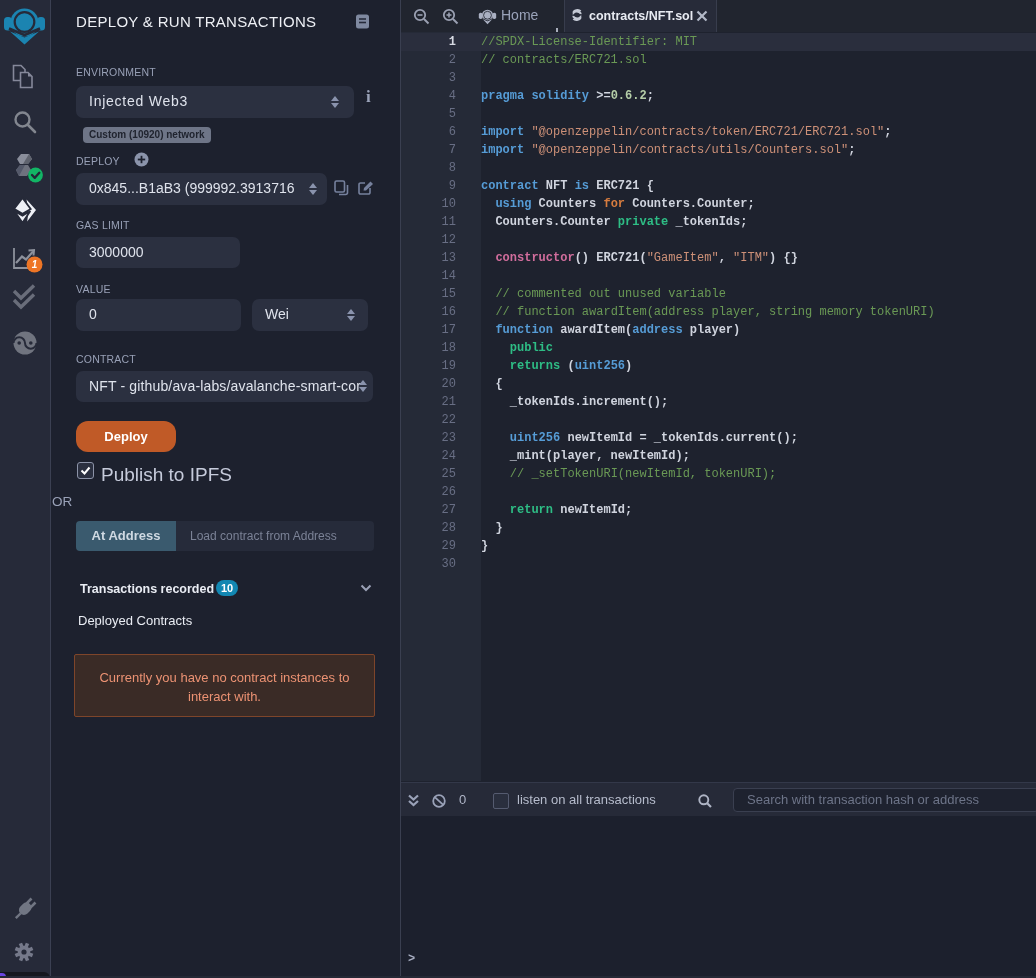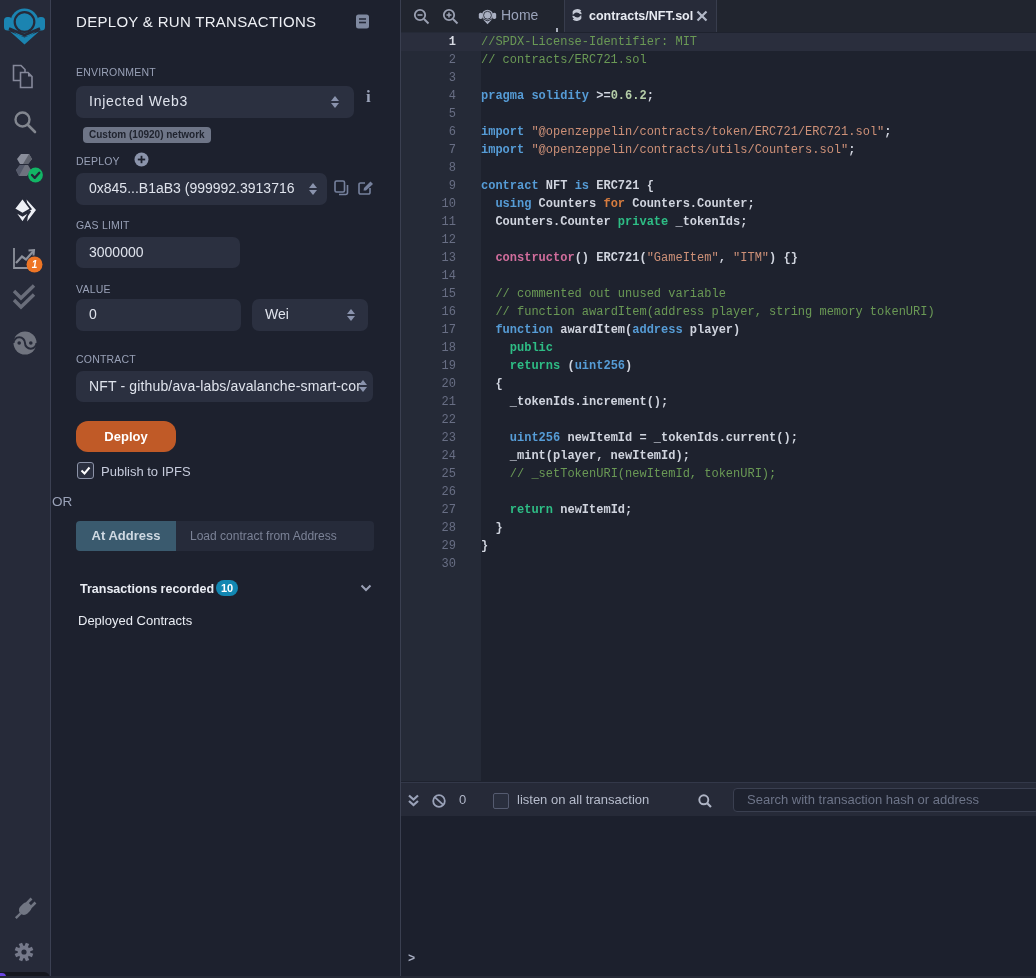--- a/index.html
+++ b/index.html
@@ -175,34 +175,35 @@
       <div class="updn" style="right:5px;top:9px;"></div>
     </div>
 
     <div class="abs" style="left:24px;top:421px;width:100px;height:31px;background:#c05a27;border-radius:12px;text-align:center;line-height:31px;color:#fff;font-size:13px;font-weight:bold;">Deploy</div>
 
     <div class="abs" style="left:25px;top:462px;width:15px;height:15px;background:#2b3040;border:1px solid #8c93a8;border-radius:3px;">
       <svg width="15" height="15" viewBox="0 0 15 15">
           <path d="M3.5,7.5 L6.5,10.5 L11.5,4.5" fill="none" stroke="#fff" stroke-width="2"></path>
         </svg>
     </div>
-    <div class="abs" style="left:49px;top:464px;font-size:13px;color:#c6cbdb;">Publish to IPFS</div>
+    <div class="abs" style="left:49px;top:464px;font-size:19px;color:#c6cbdb;">Publish to IPFS</div>
 
     <div class="abs" style="left:0;top:494px;width:348px;font-size:13.5px;color:#9aa2b8;">OR</div>
 
     <div class="abs" style="left:24px;top:521px;width:100px;height:30px;background:#3a5a6e;border-radius:4px 0 0 4px;text-align:center;line-height:30px;color:#cfd9e2;font-size:13px;font-weight:bold;">At Address</div>
     <div class="abs" style="left:124px;top:521px;width:198px;height:30px;background:#262b3a;border-radius:0 4px 4px 0;line-height:30px;color:#7b8296;font-size:12px;padding-left:14px;box-sizing:border-box;">Load contract from Address</div>
 
     <div class="abs" style="left:28px;top:582px;font-size:12.5px;font-weight:bold;color:#e9ecf3;">Transactions recorded</div>
     <div class="abs" style="left:164px;top:580px;width:22px;height:16px;background:#1287b2;border-radius:8px;text-align:center;line-height:16px;font-size:11px;font-weight:bold;color:#fff;">10</div>
     <svg class="abs" style="left:308px;top:584px;" width="12" height="8" viewBox="0 0 12 8">
       <path d="M1.5,1.5 L6,6 L10.5,1.5" fill="none" stroke="#9aa0b5" stroke-width="2"></path>
     </svg>
     <div class="abs" style="left:26px;top:613px;font-size:13px;font-weight:normal;color:#e9ecf3;">Deployed Contracts</div>
 
+    <div class="abs" style="left:22px;top:654px;width:301px;height:63px;background:#3a2b26;border:1px solid #7e452a;border-radius:2px;text-align:center;color:#ec9273;font-size:13px;line-height:19px;padding-top:13px;box-sizing:border-box;">Currently you have no contract instances to<br>interact with.</div>
   </div>
   <div id="main" class="abs"></div>
   <div id="tabbar" class="abs">
 
     <svg class="abs" style="left:12px;top:8px;" width="17" height="17" viewBox="0 0 17 17">
       <circle cx="7" cy="7" r="5.2" fill="none" stroke="#9aa0b2" stroke-width="1.8"></circle>
       <line x1="4.5" y1="7" x2="9.5" y2="7" stroke="#9aa0b2" stroke-width="1.6"></line>
       <line x1="11" y1="11" x2="15.5" y2="15.5" stroke="#9aa0b2" stroke-width="2"></line>
     </svg>
 
@@ -271,21 +272,21 @@
     <svg class="abs" style="left:6px;top:11px;" width="13" height="13" viewBox="0 0 13 13">
       <path d="M2,1.5 L6.5,5.5 L11,1.5" fill="none" stroke="#9aa2b8" stroke-width="2.2"></path>
       <path d="M2,7 L6.5,11 L11,7" fill="none" stroke="#9aa2b8" stroke-width="2.2"></path>
     </svg>
     <svg class="abs" style="left:31px;top:11px;" width="14" height="14" viewBox="0 0 14 14">
       <circle cx="7" cy="7" r="5.8" fill="none" stroke="#9aa2b8" stroke-width="1.8"></circle>
       <line x1="3" y1="3.4" x2="11" y2="10.6" stroke="#9aa2b8" stroke-width="1.8"></line>
     </svg>
     <div class="abs" style="left:58px;top:9px;font-size:13px;color:#b0b6c8;">0</div>
     <div class="abs" style="left:92px;top:10px;width:14px;height:14px;border:1px solid #555b70;border-radius:2px;background:#2a2f3e;"></div>
-    <div class="abs" style="left:116px;top:9px;font-size:13px;color:#b6bccc;">listen on all transaction</div>
+    <div class="abs" style="left:116px;top:9px;font-size:13px;color:#b6bccc;">listen on all transactions</div>
     <svg class="abs" style="left:297px;top:11px;" width="14" height="14" viewBox="0 0 14 14">
       <circle cx="5.8" cy="5.8" r="4.5" fill="none" stroke="#aeb4c4" stroke-width="1.9"></circle>
       <line x1="9.2" y1="9.2" x2="13" y2="13" stroke="#aeb4c4" stroke-width="2.2"></line>
     </svg>
     <div class="abs" style="left:332px;top:5px;width:306px;height:24px;background:#1e222f;border:1px solid #3a3f50;border-radius:4px;box-sizing:border-box;line-height:22px;padding-left:13px;font-size:13px;color:#6d7488;">Search with transaction hash or address</div>
   </div>
   <div id="termbody" class="abs">
     <div class="abs" style="left:7px;top:136px;font-family:'Liberation Mono',monospace;font-size:12px;font-weight:700;color:#a8aec2;">&gt;</div>
   </div>
   <div class="abs" style="left:0;top:976px;width:1036px;height:2px;background:#252936;"></div>

